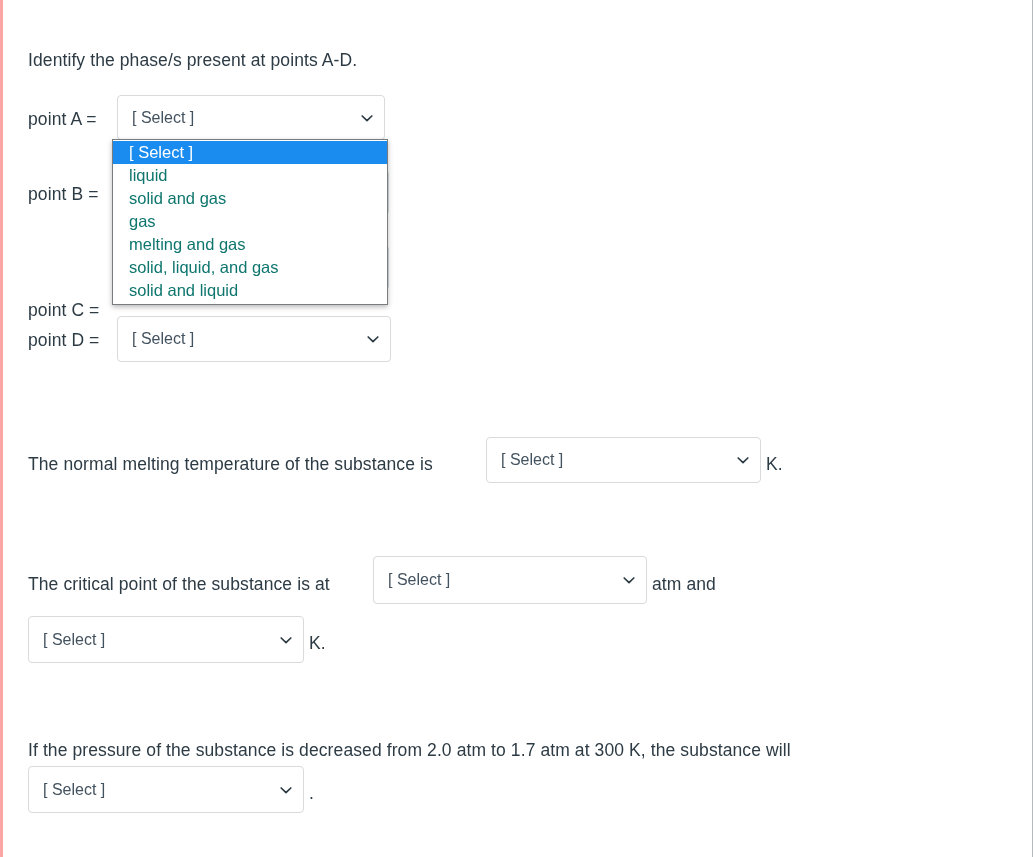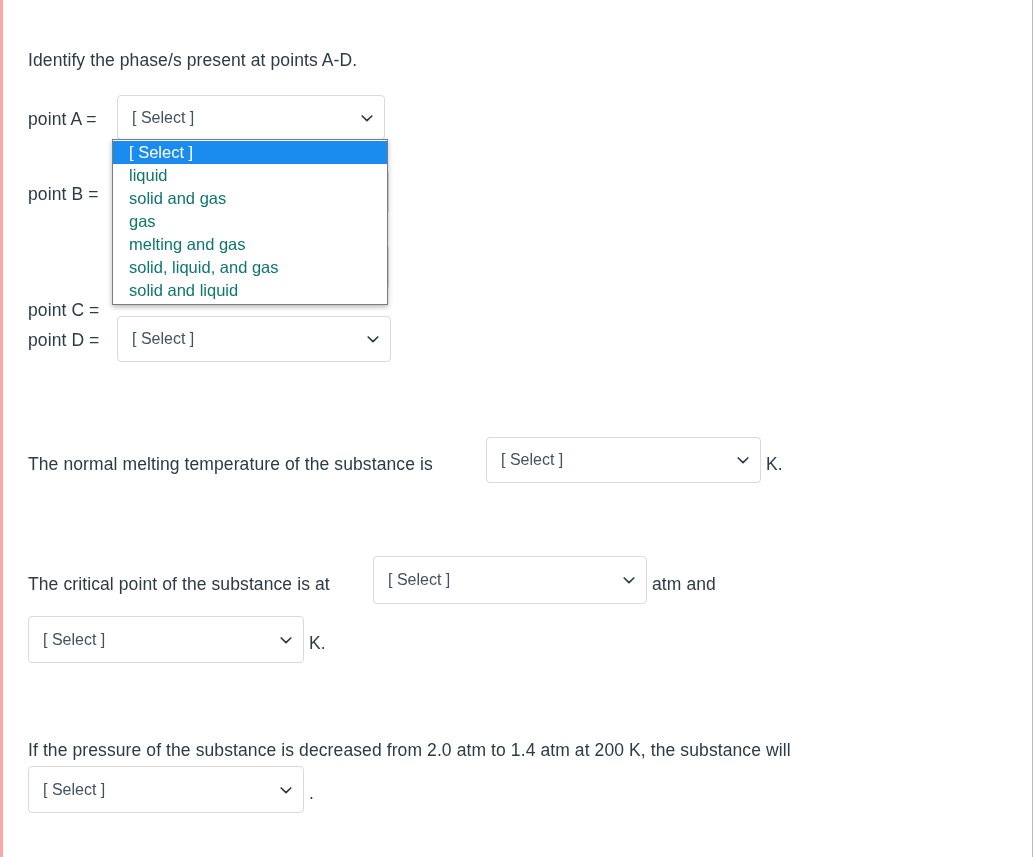--- a/index.html
+++ b/index.html
@@ -170,21 +170,21 @@
   <div class="sel" style="left:25px; top:616px; width:276px; height:47px;">
     <span class="sel-val">[ Select ]</span>
     <span class="chev">
       <svg width="14" height="14" viewBox="0 0 14 14">
         <path d="M2.2 5 L7 9.6 L11.8 5" fill="none" stroke="#2d3b45" stroke-width="1.7" stroke-linecap="round" stroke-linejoin="round"></path>
       </svg>
     </span>
   </div>
   <div class="q-text" style="left:306px; top:631px;">K.</div>
 
-  <div class="q-text" style="left:25px; top:738px;">If the pressure of the substance is decreased from 2.0 atm to 1.4 atm at 200 K, the substance will</div>
+  <div class="q-text" style="left:25px; top:738px;">If the pressure of the substance is decreased from 2.0 atm to 1.7 atm at 300 K, the substance will</div>
   <div class="sel" style="left:25px; top:766px; width:276px; height:47px;">
     <span class="sel-val">[ Select ]</span>
     <span class="chev">
       <svg width="14" height="14" viewBox="0 0 14 14">
         <path d="M2.2 5 L7 9.6 L11.8 5" fill="none" stroke="#2d3b45" stroke-width="1.7" stroke-linecap="round" stroke-linejoin="round"></path>
       </svg>
     </span>
   </div>
   <div class="q-text" style="left:306px; top:781px;">.</div>
 

